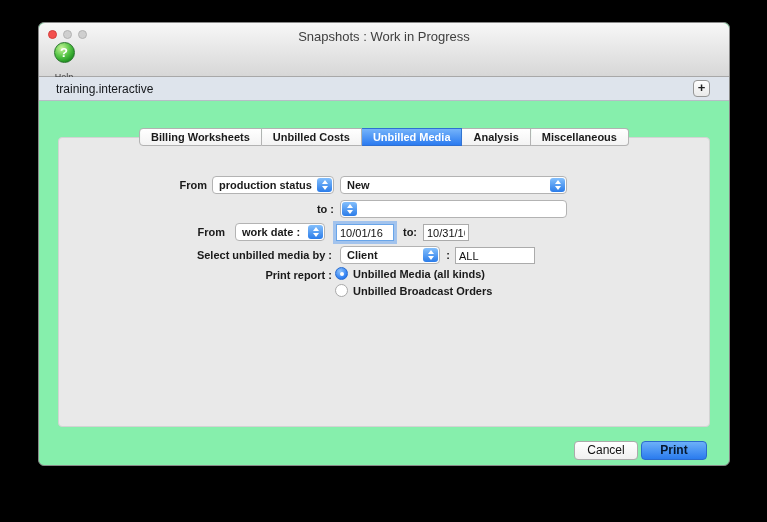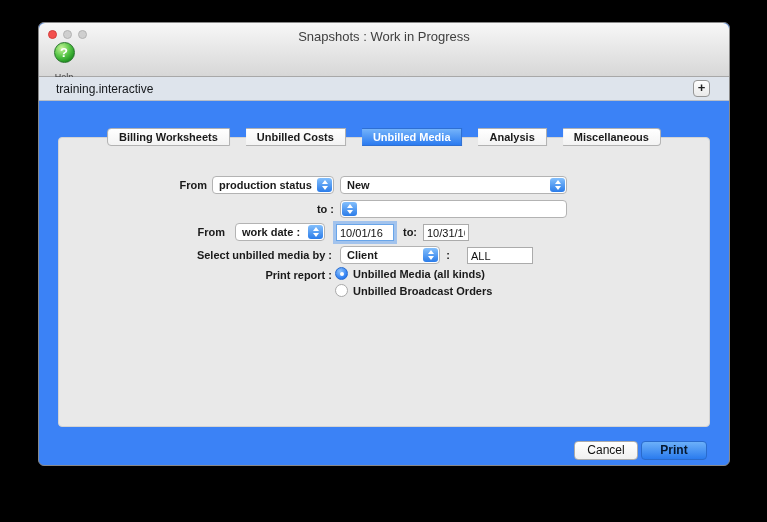--- a/index.html
+++ b/index.html
@@ -1,20 +1,20 @@
 <!DOCTYPE html>
 <html><head>
 <meta charset="utf-8">
 <style>
   * { margin:0; padding:0; box-sizing:border-box; }
   html,body { width:767px; height:522px; }
   body { background:#000; font-family:"Liberation Sans", sans-serif; position:relative; overflow:hidden; }
 
   .window { position:absolute; left:38px; top:22px; width:692px; height:444px;
-            background:#3b82f6; border-radius:6px; box-shadow:0 20px 30px rgba(0,0,0,.7);
+            background:#86efac; border-radius:6px; box-shadow:0 20px 30px rgba(0,0,0,.7);
             border:1px solid #888; }
 
   
   .titlebar { position:absolute; top:0; left:0; right:0; height:54px;
               background:linear-gradient(#f7f7f7,#d7d7d7); border-radius:6px 6px 0 0;
               border-bottom:1px solid #a8a8a8; }
   .traffic { position:absolute; top:7px; left:9px; display:flex; gap:6px; }
   .tl { width:9px; height:9px; border-radius:50%; }
   .tl.red   { background:#f3504e; border:1px solid #d33e3c; }
   .tl.gray  { background:#cfcfcf; border:1px solid #b3b3b3; }
@@ -32,21 +32,21 @@
                  background:#dee4ec; border-bottom:1px solid #b7bdc7;
                  display:flex; align-items:center; }
   .account-name { margin-left:17px; font-size:12px; color:#15181c; }
   .add-btn { position:absolute; right:19px; top:3px; width:17px; height:17px;
              background:linear-gradient(#ffffff,#e9e9e9); border:1px solid #979797;
              border-radius:4px; font-size:13px; line-height:14px; text-align:center;
              color:#222; font-weight:bold; }
 
   
   .tabs { position:absolute; top:105px; left:50%; transform:translateX(-50%);
-          display:flex; z-index:3; height:18px;gap:16px; }
+          display:flex; z-index:3; height:18px; }
   .tab { background:linear-gradient(#ffffff,#f3f3f3); border:1px solid #b2b2b2; border-left:none;
          padding:0 11px; font-size:11px; font-weight:bold; color:#1a1a1a; line-height:16px;
          white-space:nowrap; }
   .tab:first-child { border-left:1px solid #b2b2b2; border-radius:4px 0 0 4px; }
   .tab:last-child { border-radius:0 4px 4px 0; }
   .tab.selected { background:linear-gradient(#74b3fa,#2b7bf0); border-color:#2e6fd2; color:#fff; }
 
   
   .panel { position:absolute; left:19px; top:114px; width:652px; height:290px;
            background:#e9e9e9; border:1px solid #d3d3d3; border-radius:4px; z-index:1; }
@@ -162,21 +162,21 @@
 
     <div class="flabel" style="left:60px; top:111px; width:213px;">Select unbilled media by :</div>
     <div class="popup" style="left:281px; top:108px; width:100px;">
       <span class="popup-text">Client</span>
       <span class="stepper">
           <span class="tri-up"></span>
           <span class="tri-down"></span>
         </span>
     </div>
     <div class="flabel" style="left:385px; top:111px; width:8px; text-align:center;">:</div>
-    <input class="tfield" style="left: 396px; top: 109px; width: 66px; margin-left: 12px;" value="ALL">
+    <input class="tfield" style="left: 396px; top: 109px; width: 80px;" value="ALL">
 
     <div class="flabel" style="left:120px; top:131px; width:153px;">Print report :</div>
 
     <div class="radio-row" style="left:276px; top:128px;">
       <span class="radio on"></span>
       <span class="radio-label">Unbilled Media (all kinds)</span>
     </div>
     <div class="radio-row" style="left:276px; top:145px;">
       <span class="radio"></span>
       <span class="radio-label">Unbilled Broadcast Orders</span>

